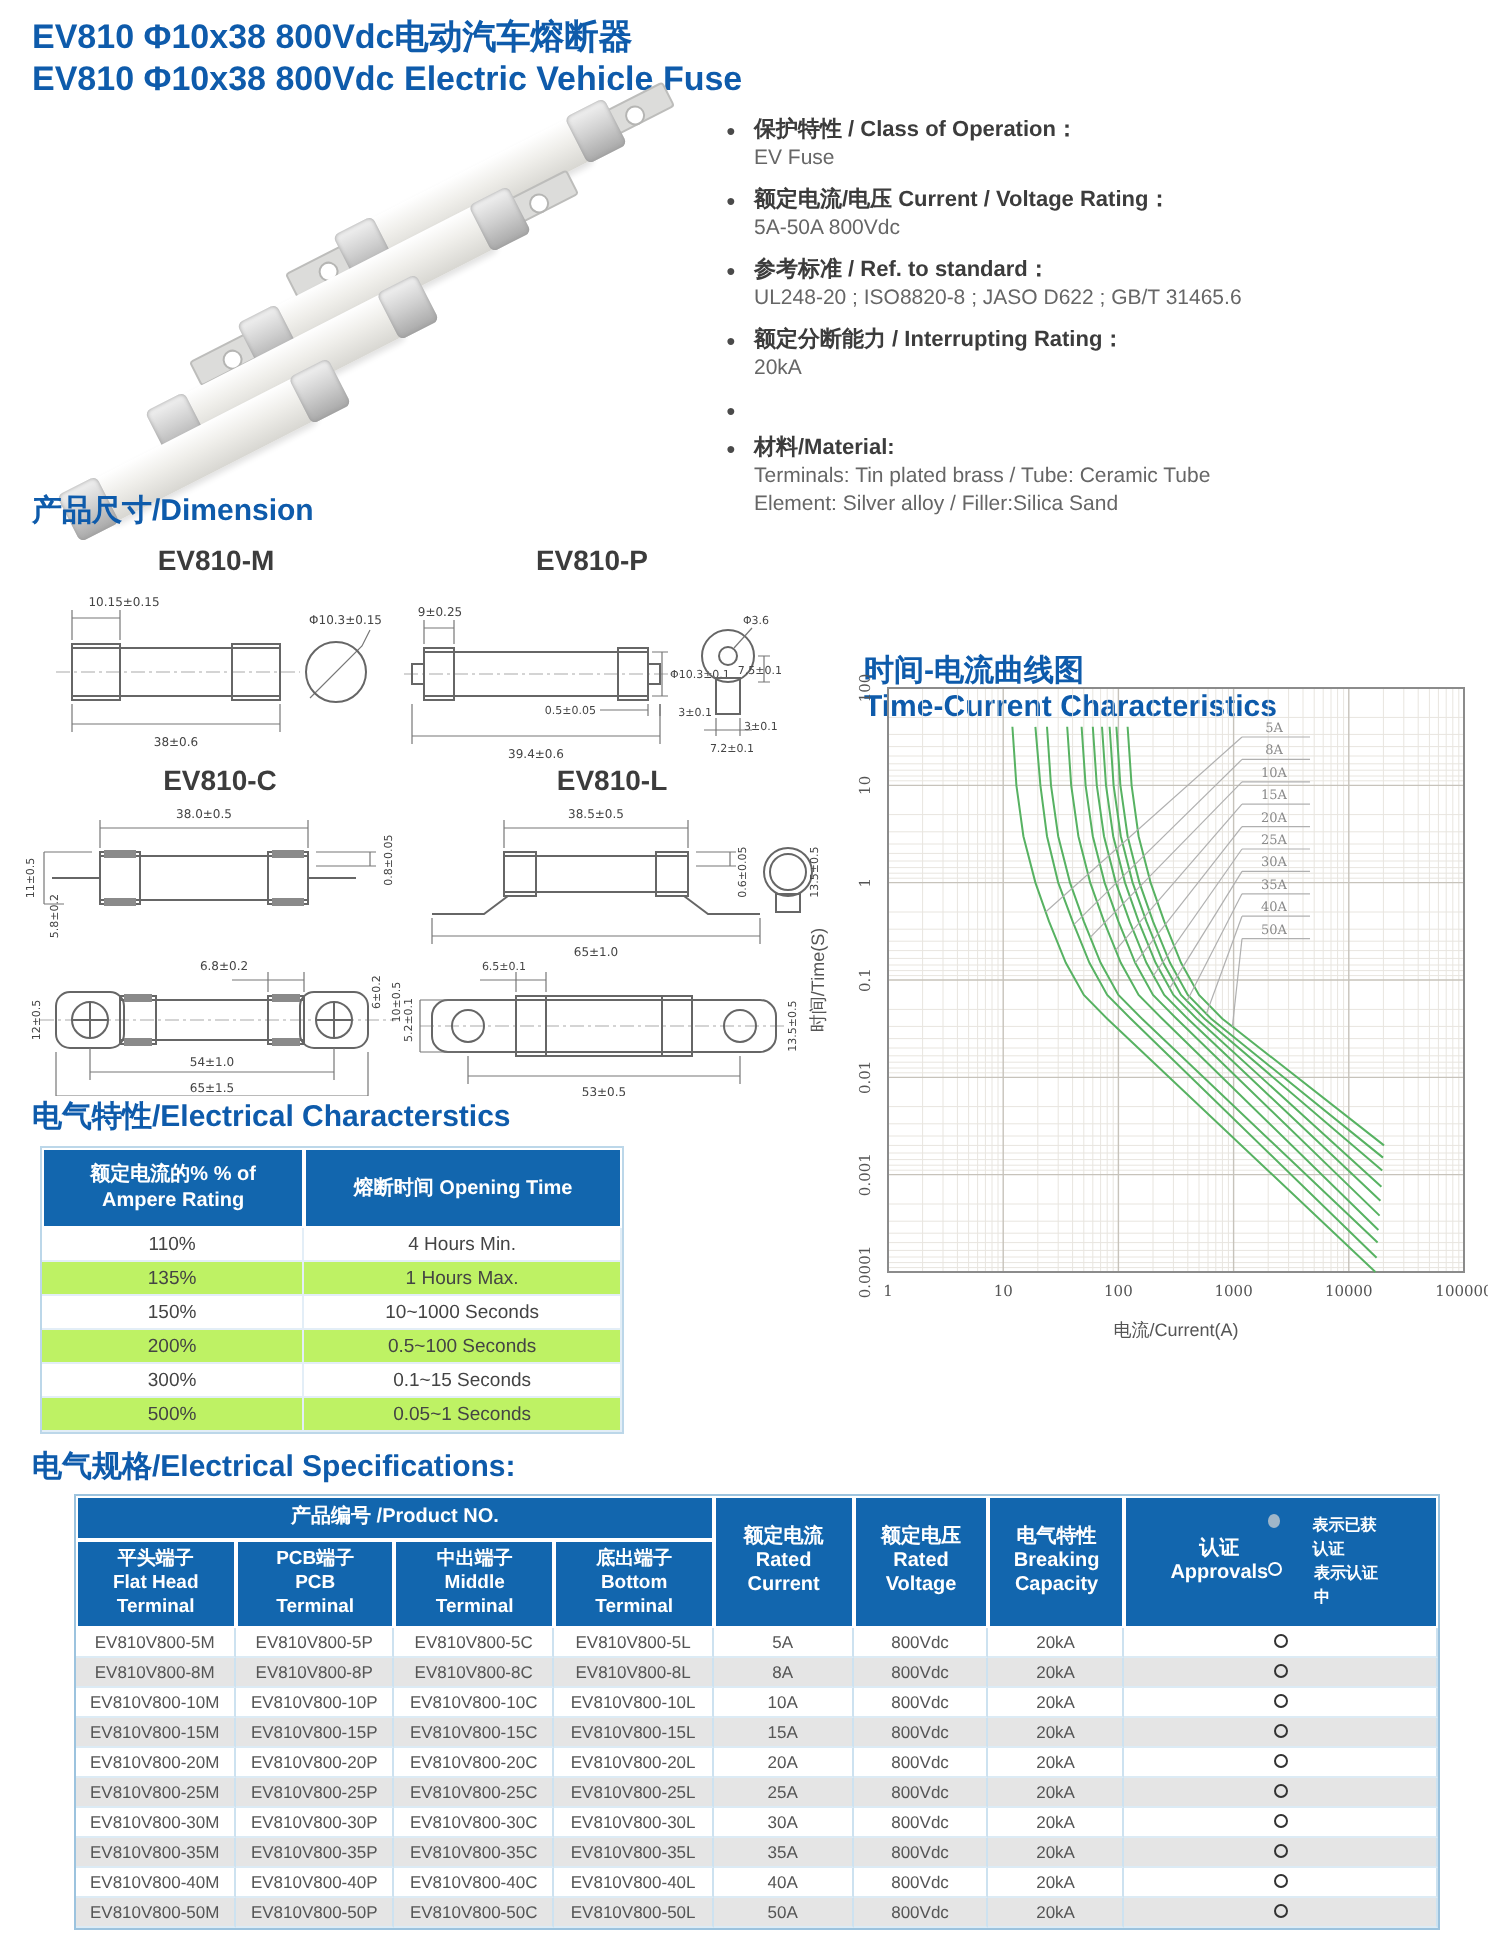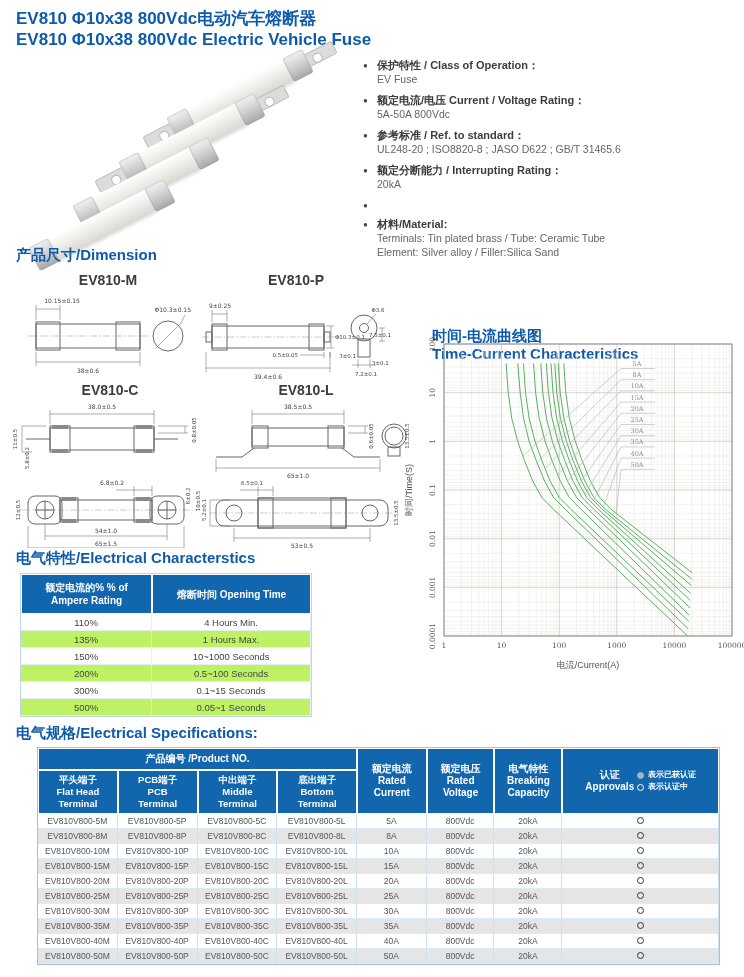--- a/index.html
+++ b/index.html
@@ -63,21 +63,21 @@
   .spec-table th { background:#1266ae; color:#fff; font-weight:bold; font-size:9.5px;
     border:1px solid #fff; line-height:12px; }
   .spec-table .group-row th { height:22px; font-size:10px; }
   .spec-table .term-row th { height:44px; }
   .spec-table td { font-size:8.5px; color:#555; text-align:center; height:15px;
     border-right:1px solid #cde2f0; border-bottom:1px solid #dcebf5; }
   .spec-table tr.alt td { background:#e5e5e5; }
   .approval-cell { display:flex; align-items:center; justify-content:space-between; padding:0 22px; }
   .approval-name { line-height:12px; }
   .legend { text-align:left; font-size:8px; line-height:12px; }
-  .legend-row { display:flex; align-items:center; gap:4px;font-family:Liberation Serif, serif; }
+  .legend-row { display:flex; align-items:flex-start; gap:16px;font-family:Liberation Serif, serif; }
   .dot { display:inline-block; width:7px; height:7px; border-radius:50%; }
   .dot.filled { background:#9fb6c9; border:1px solid #9fb6c9; }
   .dot.open { background:transparent; border:1.3px solid #fff; }
   .circ-open { display:inline-block; width:7px; height:7px; border:1.3px solid #333; border-radius:50%; }
 </style>
 </head>
 <body>
 
 <div class="abs page-title">
   <div>EV810  Φ10x38 800Vdc电动汽车熔断器</div>

